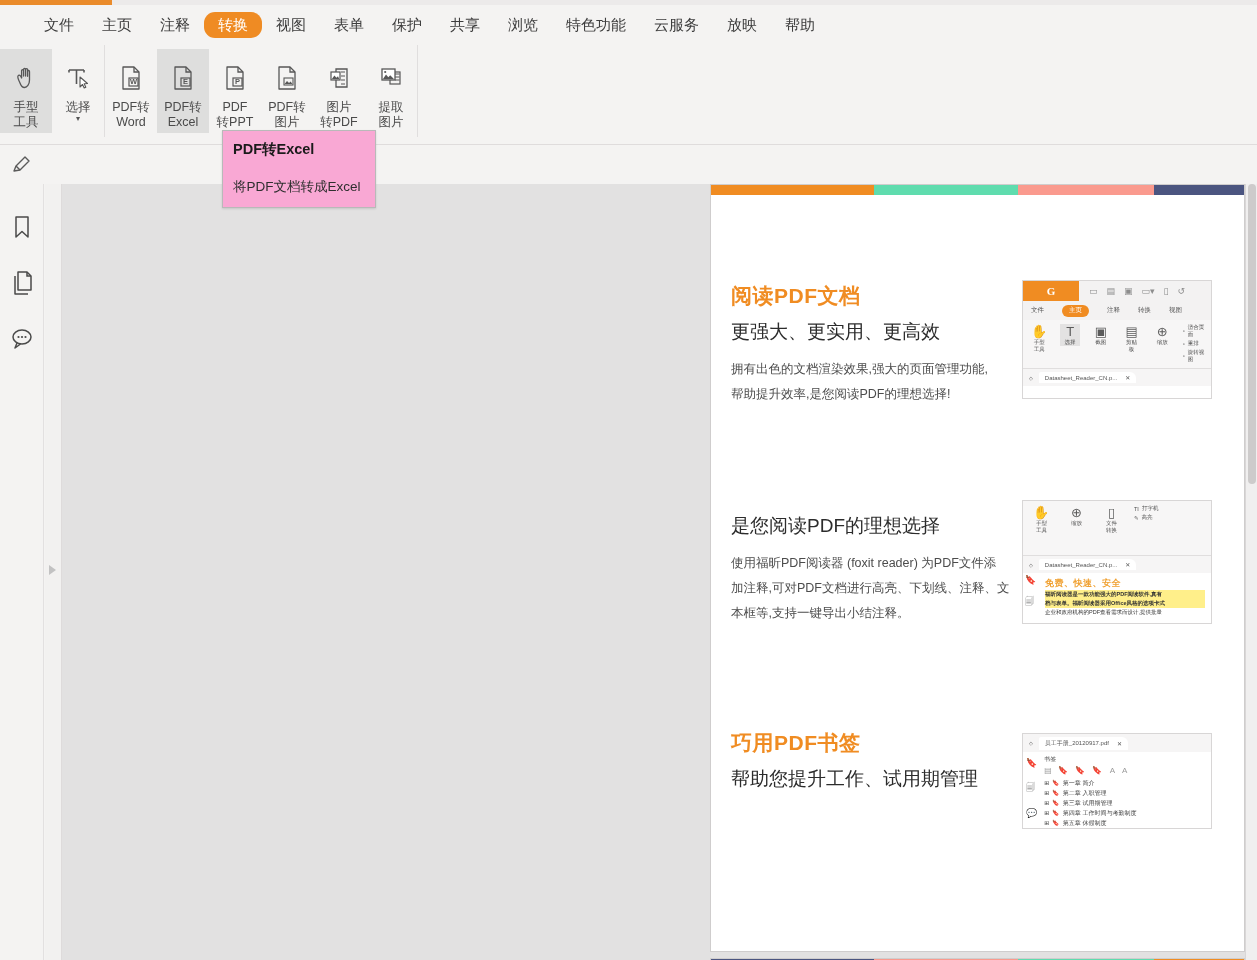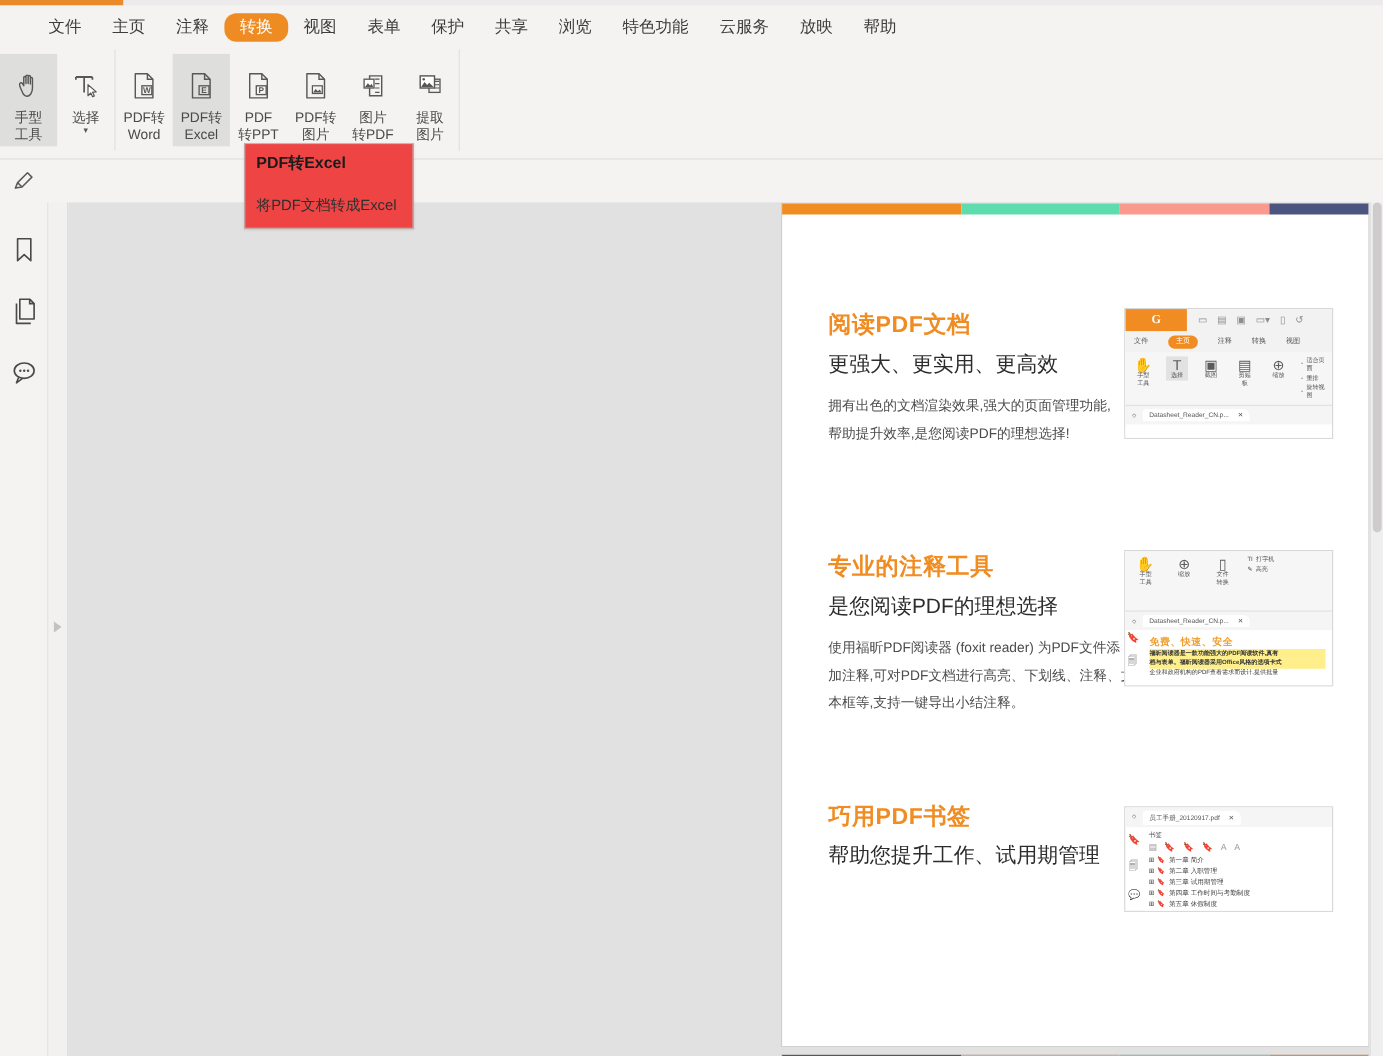--- a/index.html
+++ b/index.html
@@ -59,21 +59,21 @@
     font-size: 12.5px; line-height: 15px; text-align: center; color: #4a4a4a;
     white-space: pre-line; margin-top: 1px;
   }
   .rbtn .caret {
     font-size: 8px; line-height: 6px; color: #555; margin-top: 1px;
   }
 
   
   .tooltip {
     position: absolute; left: 222px; top: 130px; width: 154px;
-    background: #ef4444; border: 1px solid #b9b9b9;
+    background: #f9a8d4; border: 1px solid #b9b9b9;
     padding: 8px 10px 10px 10px;
     z-index: 50;
     box-shadow: 0 1px 2px rgba(0,0,0,0.12);
   }
   .tooltip .tt-title { font-size: 14.5px; font-weight: bold; color: #1b1b1b; line-height: 20px; }
   .tooltip .tt-desc  { font-size: 13.5px; color: #2f2f2f; line-height: 20px; margin-top: 18px; }
 
   
   .tabstrip {
     position: absolute; left: 0; top: 146px; width: 1257px; height: 38px;
@@ -139,21 +139,21 @@
   }
   .page.p1 { height: 768px; }
   .page.p2 { top: 774px; height: 200px; }
 
   .colorbar { display: flex; width: 100%; height: 10px; }
   .colorbar span { display: block; height: 10px; }
 
   .page-inner { position: relative; width: 100%; height: 100%; }
 
   .section { position: absolute; left: 0; width: 100%; }
-  .sec-text { position: absolute; left: 42px; width: 280px; }
+  .sec-text { position: absolute; left: 20px; width: 280px; }
   .sec-title {
     font-size: 21px; font-weight: bold; color: #f08c22;
     letter-spacing: 0.5px; line-height: 26px;
   }
   .sec-sub {
     font-size: 19px; font-weight: normal; color: #2c2c2c;
     margin-top: 12px; line-height: 22px;
   }
   .sec-body {
     font-size: 12.5px; color: #4c4c4c; margin-top: 14px; line-height: 25px;
@@ -423,21 +423,20 @@
               </div>
             </div>
             <div class="mini-tabrow">
               <span>◇</span>
               <span class="mtab">Datasheet_Reader_CN.p...<b>✕</b></span>
             </div>
             <div style="height:12px;background:#fff"></div>
           </div>
           <div class="section" style="top: 308px;">
             <div class="sec-text">
-              <div class="sec-title">专业的注释工具</div>
               <div class="sec-sub">是您阅读PDF的理想选择</div>
               <div class="sec-body" style="white-space: pre-line;">使用福昕PDF阅读器 (foxit reader) 为PDF文件添
 加注释,可对PDF文档进行高亮、下划线、注释、文
 本框等,支持一键导出小结注释。</div>
             </div>
           </div>
           <div class="shot" style="top: 305px;">
             <div class="mini-ribbon" style="height:54px">
               <div class="mini-tool">
                 <div class="mi">✋</div>

